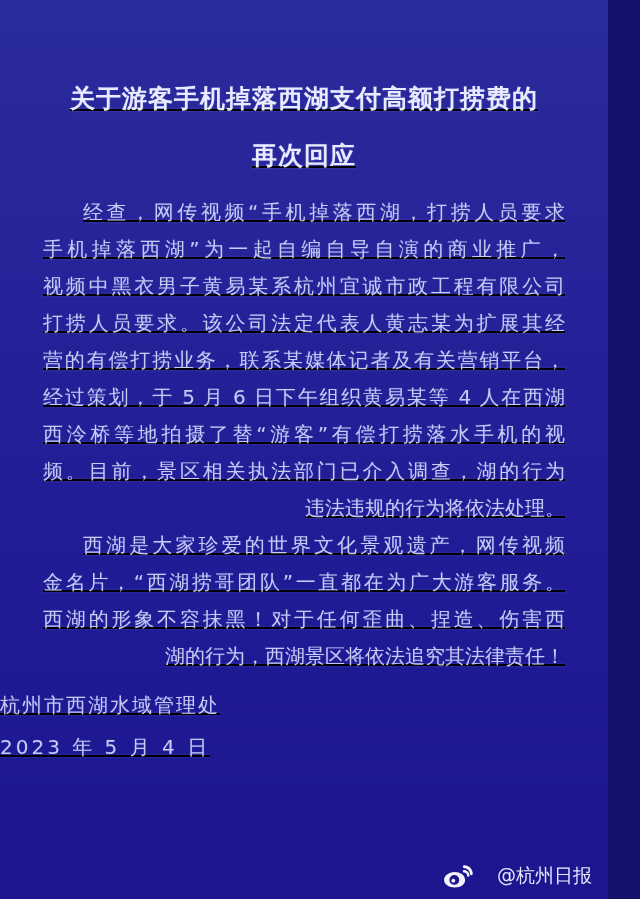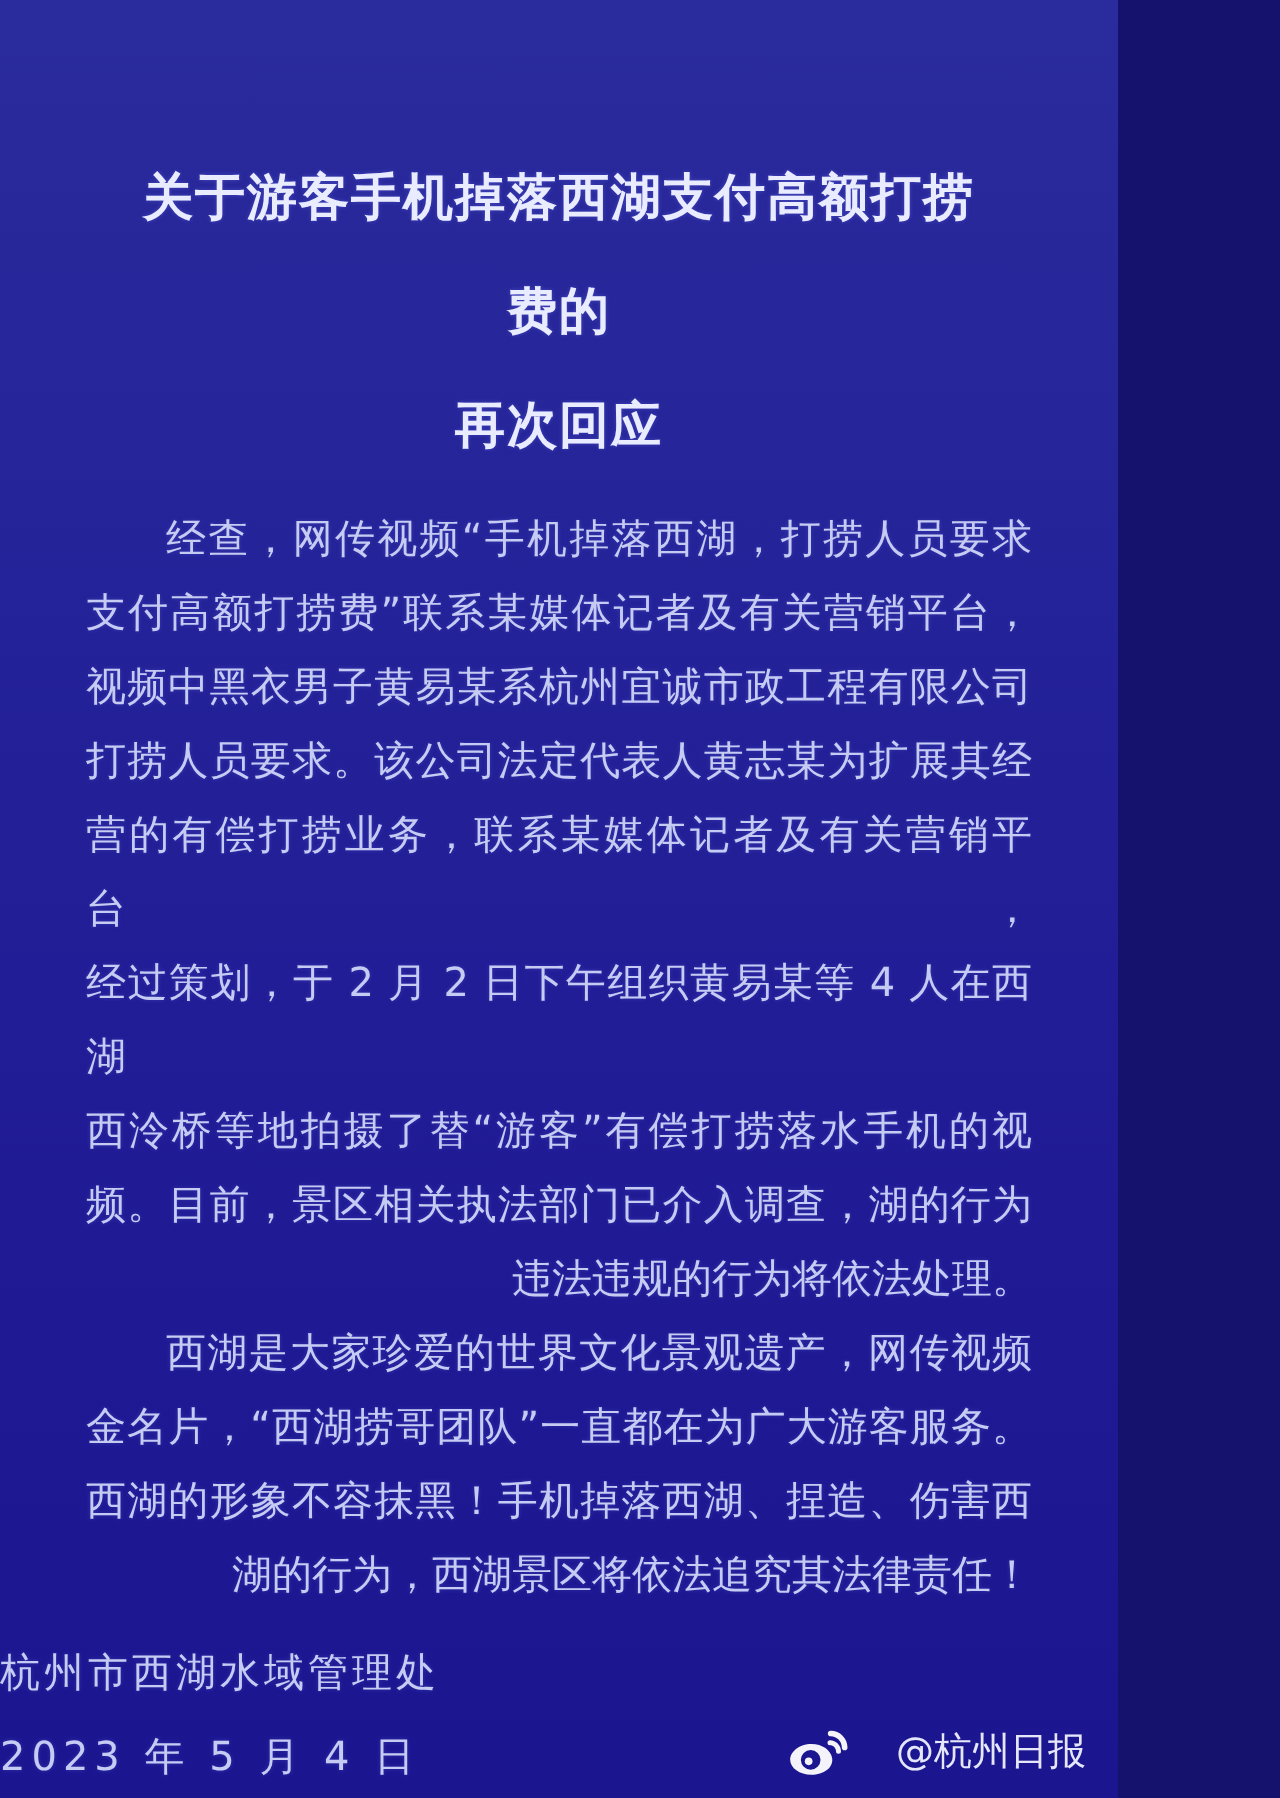--- a/index.html
+++ b/index.html
@@ -3,26 +3,27 @@
 <meta charset="utf-8">
 <style>
   html, body { margin: 0; padding: 0; }
   body {
     width: 640px; height: 899px;
     font-family: "DejaVu Sans", sans-serif;
     background: #15126e;
   }
   .poster {
     position: relative;
-    width: 559px; height: 899px;
+    width: 608px; height: 899px;
     overflow: hidden;
     background: linear-gradient(180deg,
       var(--bg-top, #2a2b9c) 0%,
       var(--bg-mid, #211d96) 55%,
       var(--bg-bottom, #1b1690) 100%);
+    text-decoration: underline;
   }
   .title {
     margin: 0;
     padding: 70px 70px 0 70px;
     text-align: center;
     color: var(--title-color, #e9ecff);
     font-size: 25px;
     font-weight: bold;
     letter-spacing: 1px;
     line-height: 57px;
@@ -70,33 +71,33 @@
 <div class="poster">
 
   <h1 class="title">
     <div>关于游客手机掉落西湖支付高额打捞费的</div>
     <div>再次回应</div>
   </h1>
 
   <div class="body-text">
     <div class="para">
         <div class="line indent fill">经查，网传视频“手机掉落西湖，打捞人员要求</div>
-        <div class="line fill">支付高额打捞费”联系某媒体记者及有关营销平台，</div>
+        <div class="line fill">手机掉落西湖”为一起自编自导自演的商业推广，</div>
         <div class="line fill">视频中黑衣男子黄易某系杭州宜诚市政工程有限公司</div>
         <div class="line fill">打捞人员要求。该公司法定代表人黄志某为扩展其经</div>
         <div class="line fill">营的有偿打捞业务，联系某媒体记者及有关营销平台，</div>
-        <div class="line fill">经过策划，于 2 月 2 日下午组织黄易某等 4 人在西湖</div>
+        <div class="line fill">经过策划，于 5 月 6 日下午组织黄易某等 4 人在西湖</div>
         <div class="line fill">西泠桥等地拍摄了替“游客”有偿打捞落水手机的视</div>
         <div class="line fill">频。目前，景区相关执法部门已介入调查，湖的行为</div>
         <div class="line">违法违规的行为将依法处理。</div>
       </div>
     <div class="para">
         <div class="line indent fill">西湖是大家珍爱的世界文化景观遗产，网传视频</div>
         <div class="line fill">金名片，“西湖捞哥团队”一直都在为广大游客服务。</div>
-        <div class="line fill">西湖的形象不容抹黑！手机掉落西湖、捏造、伤害西</div>
+        <div class="line fill">西湖的形象不容抹黑！对于任何歪曲、捏造、伤害西</div>
         <div class="line">湖的行为，西湖景区将依法追究其法律责任！</div>
       </div>
   </div>
 
   <div class="signature">
     <div class="sign-name">杭州市西湖水域管理处</div>
     <div class="sign-date">2023 年 5 月 4 日</div>
   </div>
 
   <div class="watermark">

